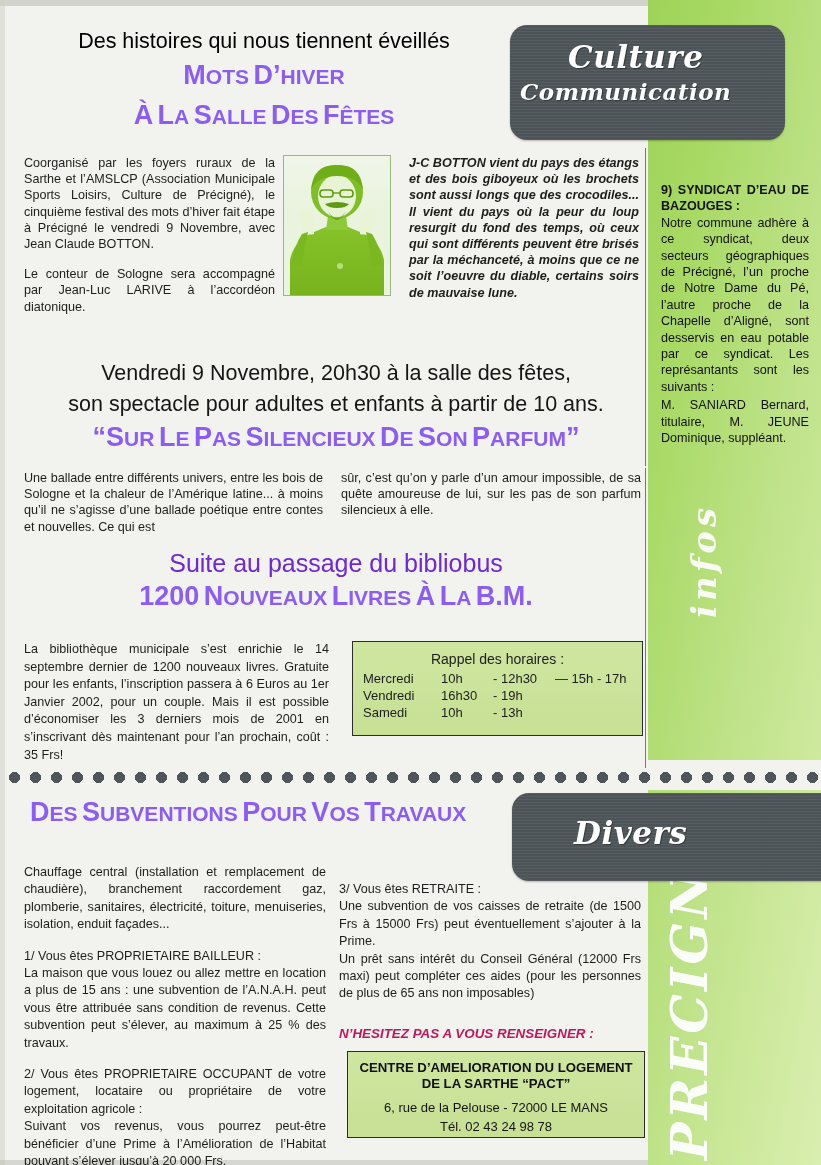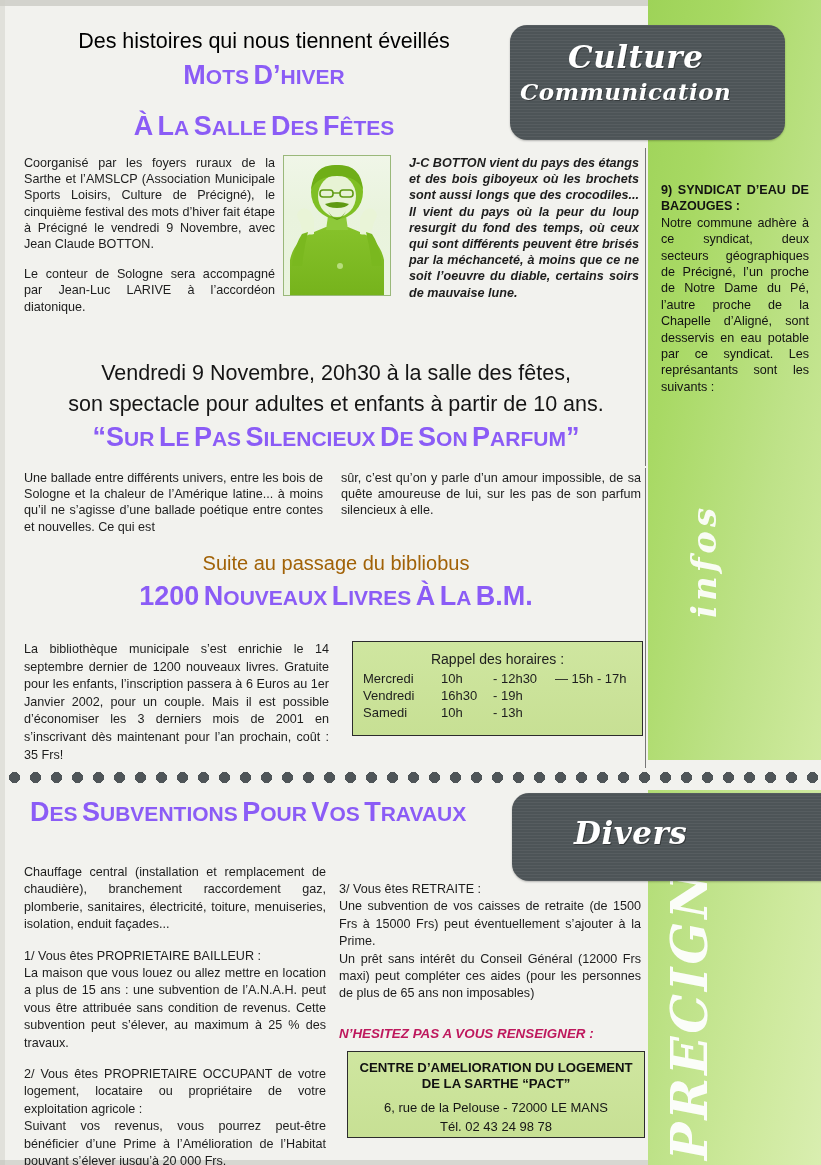--- a/index.html
+++ b/index.html
@@ -60,21 +60,21 @@
   .vert-precigne{
     position:absolute;left:660px;top:1160px;
     transform:rotate(-90deg);transform-origin:left top;
     color:#ffffff;font-family:"DejaVu Serif",serif;font-style:italic;font-weight:bold;
     font-size:50px;letter-spacing:3px;opacity:.95;white-space:nowrap;
   }
 
   .title-block{position:absolute;left:24px;top:28px;width:480px;text-align:center;}
   .title-block .l1{font-size:21.5px;line-height:27px;}
   .title-block .l2{margin-top:5px;}
-  .title-block .l3{margin-top:19px;}
+  .title-block .l3{margin-top:8px;}
 
   
   .sc{font-weight:bold;color:#8b5cf6;display:inline-block;}
   .sc .b{font-size:27px;line-height:30px;}
   .sc .s{font-size:21px;line-height:30px;}
 
   
   .body{
     font-size:12.6px;line-height:16.2px;color:#1d1d1d;text-align:justify;
     font-family:"Liberation Sans",sans-serif;
@@ -91,21 +91,21 @@
     overflow:hidden;
   }
   .photo .sky{position:absolute;inset:0;background:linear-gradient(180deg,#f0f6e8 0%,#e9f3dd 40%,#eaf4df 100%);}
 
   
   .center-head{position:absolute;left:24px;top:358px;width:624px;text-align:center;}
   .center-head .cl{font-size:21.5px;line-height:31px;color:#151515;}
   .center-head .quote{margin-top:2px;}
 
   .center-head2{position:absolute;left:24px;top:549px;width:624px;text-align:center;}
-  .center-head2 .cl{font-size:20px;line-height:29px;color:#a16207;}
+  .center-head2 .cl{font-size:25px;line-height:29px;color:#6d28d9;}
 
   
   .greenbox{
     background:#cbe39a;border:1px solid #2c2c2c;
     background-image:linear-gradient(180deg,#cfe6a0 0%,#c7e094 100%);
   }
   .horaires{
     position:absolute;left:352px;top:641px;width:289px;height:93px;
   }
   .horaires .ttl{text-align:center;font-size:14px;color:#1d1d1d;padding-top:9px;}
@@ -209,20 +209,21 @@
     </svg>
   </div>
 
   <div class="col body ital" style="left:409px;top:155px;width:230px;">
     <p>J-C BOTTON vient du pays des étangs et des bois giboyeux où les brochets sont aussi longs que des crocodiles... Il vient du pays où la peur du loup resurgit du fond des temps, où ceux qui sont différents peuvent être brisés par la méchanceté, à moins que ce ne soit l’oeuvre du diable, certains soirs de mauvaise lune.</p>
   </div>
 
   <div class="side-art">
     <span class="sh">9) SYNDICAT D’EAU DE BAZOUGES :</span>
     <span>Notre commune adhère à ce syndicat, deux secteurs géographiques de Précigné, l’un proche de Notre Dame du Pé, l’autre proche de la Chapelle d’Aligné, sont desservis en eau potable par ce syndicat. Les représantants sont les suivants :</span>
+    <div style="margin-top:2px;">M. SANIARD Bernard, titulaire, M. JEUNE Dominique, suppléant.</div>
   </div>
 
   <div class="rule-v" style="left:645px;top:148px;height:318px;"></div>
   <div class="rule-v" style="left:645px;top:468px;height:300px;"></div>
 
   <div class="center-head">
     <div class="cl">Vendredi 9 Novembre, 20h30 à la salle des fêtes,</div>
     <div class="cl">son spectacle pour adultes et enfants à partir de 10 ans.</div>
     <div class="quote"><span class="sc" id="ct3"><span class="b">“</span><span class="b">S</span><span class="s">U</span><span class="s">R</span> <span class="b">L</span><span class="s">E</span> <span class="b">P</span><span class="s">A</span><span class="s">S</span> <span class="b">S</span><span class="s">I</span><span class="s">L</span><span class="s">E</span><span class="s">N</span><span class="s">C</span><span class="s">I</span><span class="s">E</span><span class="s">U</span><span class="s">X</span> <span class="b">D</span><span class="s">E</span> <span class="b">S</span><span class="s">O</span><span class="s">N</span> <span class="b">P</span><span class="s">A</span><span class="s">R</span><span class="s">F</span><span class="s">U</span><span class="s">M</span><span class="b">”</span></span></div>
   </div>

